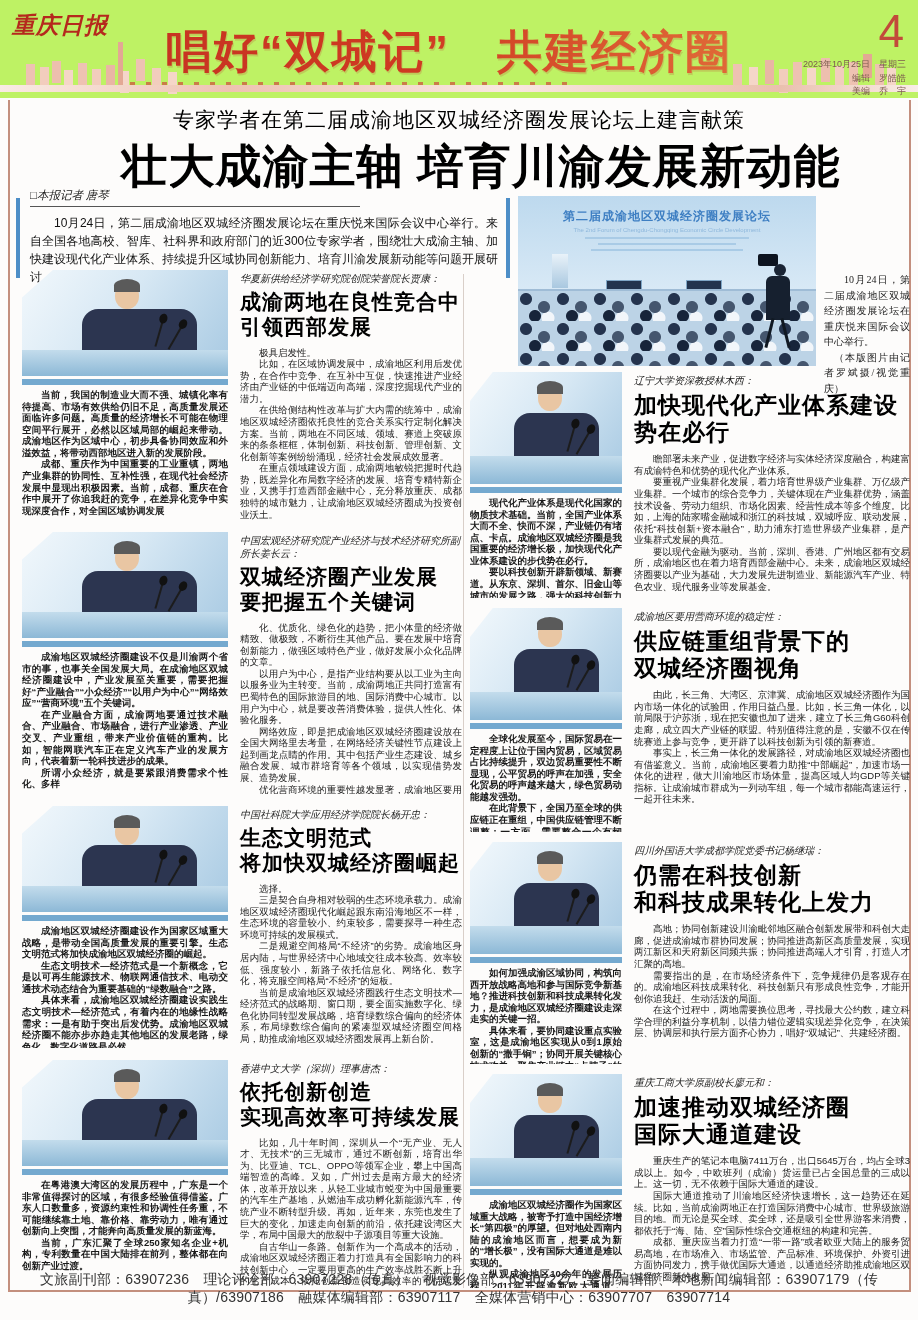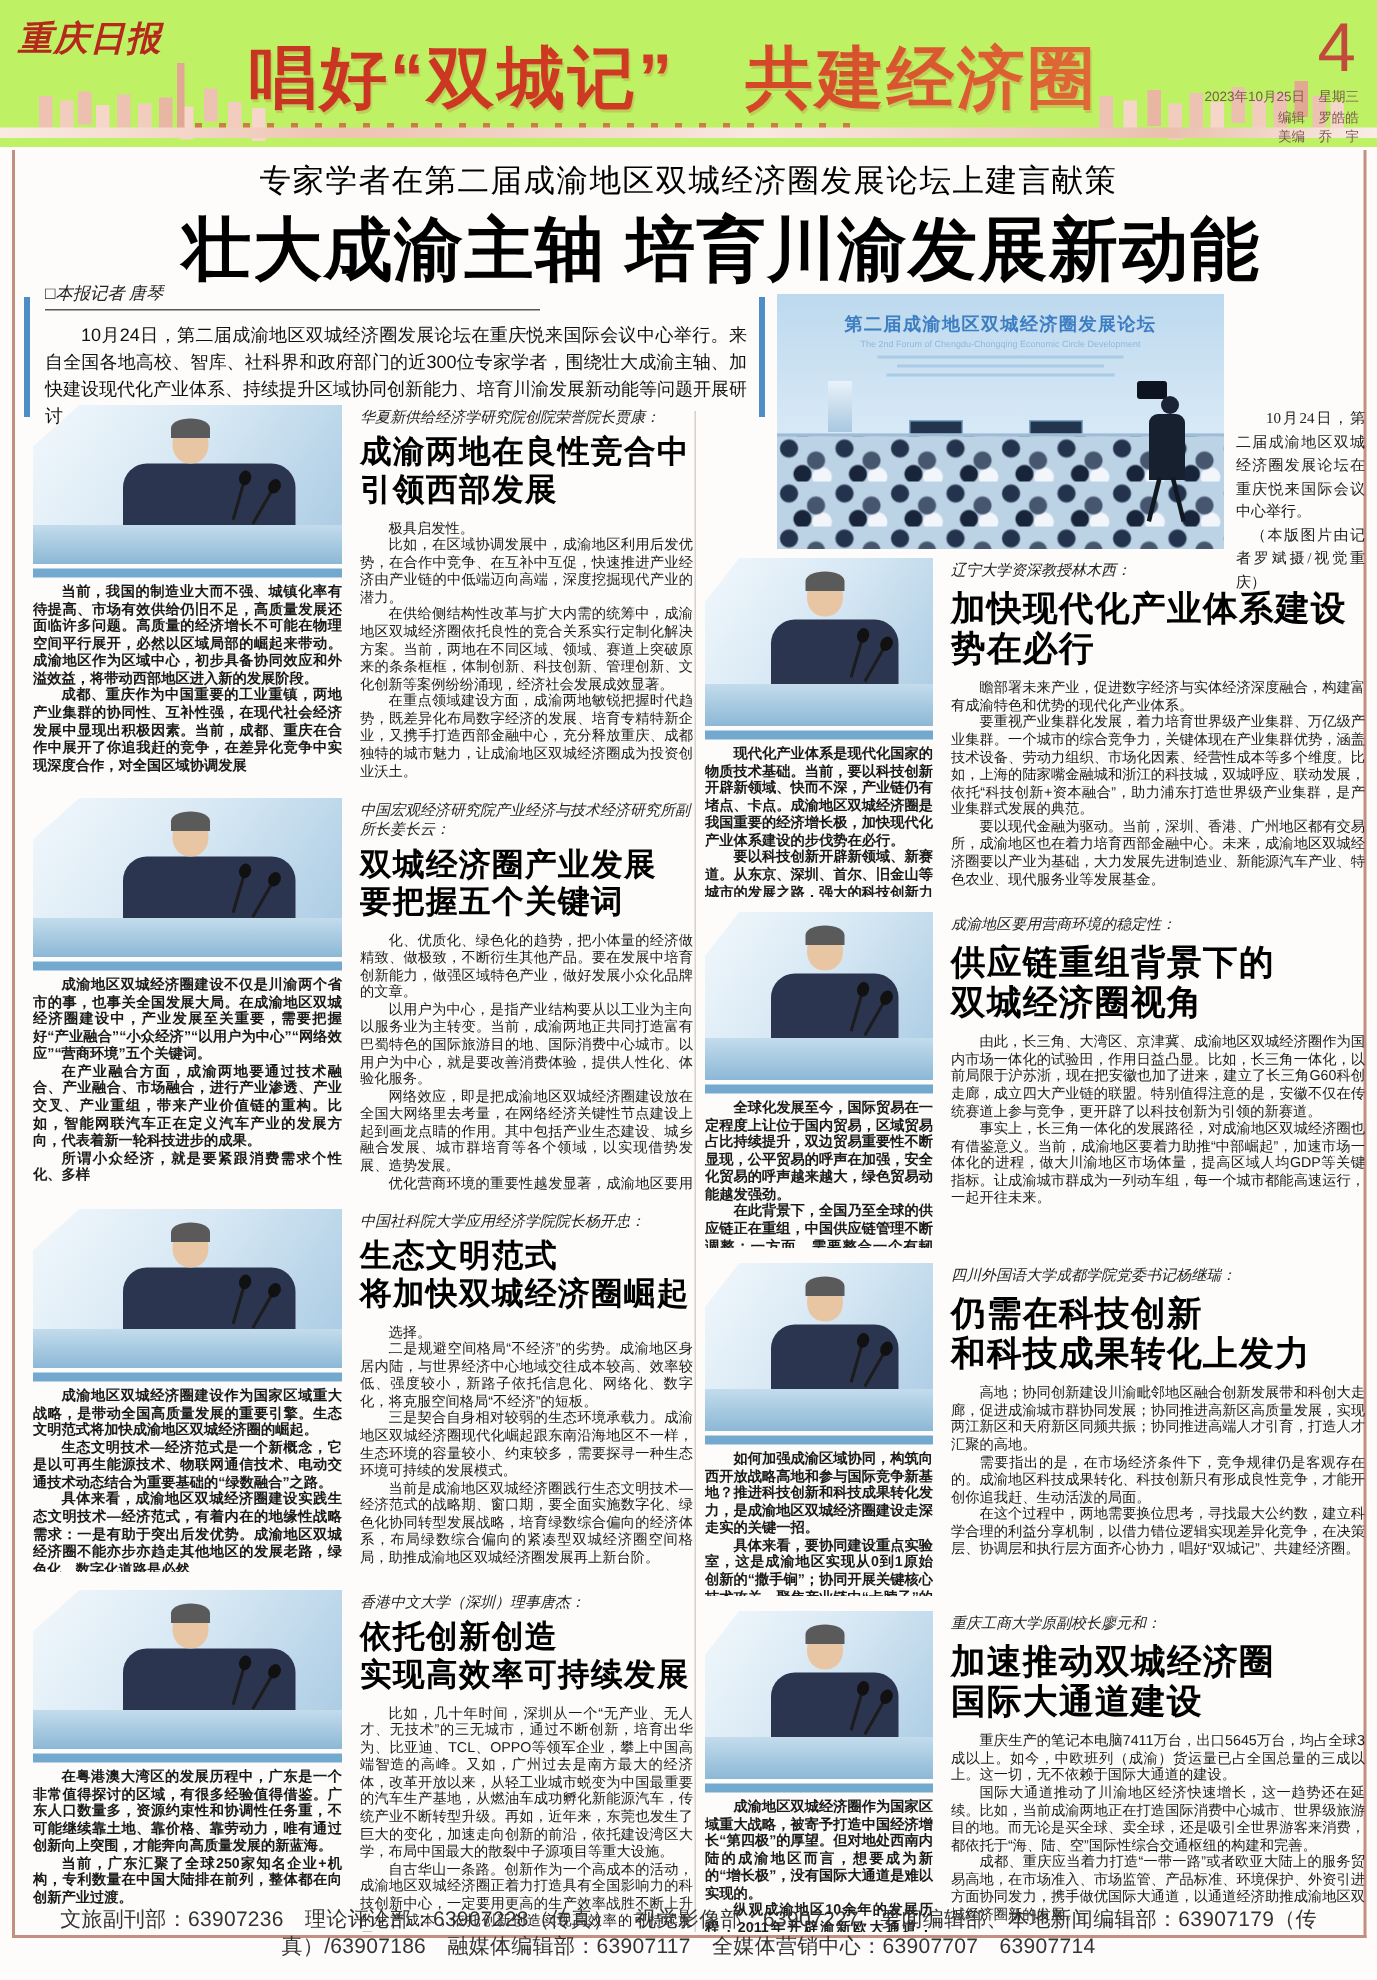--- a/index.html
+++ b/index.html
@@ -266,22 +266,22 @@
           <p>成渝地区双城经济圈建设作为国家区域重大战略，是带动全国高质量发展的重要引擎。生态文明范式将加快成渝地区双城经济圈的崛起。</p>
           <p>生态文明技术—经济范式是一个新概念，它是以可再生能源技术、物联网通信技术、电动交通技术动态结合为重要基础的“绿数融合”之路。</p>
           <p>具体来看，成渝地区双城经济圈建设实践生态文明技术—经济范式，有着内在的地缘性战略需求：一是有助于突出后发优势。成渝地区双城经济圈不能亦步亦趋走其他地区的发展老路，绿色化、数字化道路是必然</p>
         </div>
     </div>
     <div class="cell-r">
       <div class="kicker">中国社科院大学应用经济学院院长杨开忠：</div>
       <h2 class="story-title"><span class="t1">生态文明范式</span><br><span class="t2">将加快双城经济圈崛起</span></h2>
       <div class="body-col c2">
           <p>选择。</p>
+          <p>三是契合自身相对较弱的生态环境承载力。成渝地区双城经济圈现代化崛起跟东南沿海地区不一样，生态环境的容量较小、约束较多，需要探寻一种生态环境可持续的发展模式。</p>
           <p>二是规避空间格局“不经济”的劣势。成渝地区身居内陆，与世界经济中心地域交往成本较高、效率较低、强度较小，新路子依托信息化、网络化、数字化，将克服空间格局“不经济”的短板。</p>
-          <p>三是契合自身相对较弱的生态环境承载力。成渝地区双城经济圈现代化崛起跟东南沿海地区不一样，生态环境的容量较小、约束较多，需要探寻一种生态环境可持续的发展模式。</p>
           <p>当前是成渝地区双城经济圈践行生态文明技术—经济范式的战略期、窗口期，要全面实施数字化、绿色化协同转型发展战略，培育绿数综合偏向的经济体系，布局绿数综合偏向的紧凑型双城经济圈空间格局，助推成渝地区双城经济圈发展再上新台阶。</p>
         </div>
     </div>
   </article>
 
   <article class="story">
     <div class="cell-l">
       <div class="photo">
         <i class="fig-torso"></i>
         <i class="fig-head">
@@ -314,21 +314,21 @@
         <i class="fig-torso"></i>
         <i class="fig-head">
             <i class="fig-hair"></i>
           </i>
         <i class="fig-podium"></i>
         <i class="fig-mic m1"></i>
         <i class="fig-mic m2"></i>
       </div>
       <div class="photo-bar"></div>
       <div class="body-col c1">
-          <p>现代化产业体系是现代化国家的物质技术基础。当前，要以科技创新开辟新领域、快而不深，产业链仍有堵点、卡点。成渝地区双城经济圈是我国重要的经济增长极，加快现代化产业体系建设的步伐势在必行。</p>
+          <p>现代化产业体系是现代化国家的物质技术基础。当前，全国产业体系大而不全、快而不深，产业链仍有堵点、卡点。成渝地区双城经济圈是我国重要的经济增长极，加快现代化产业体系建设的步伐势在必行。</p>
           <p>要以科技创新开辟新领域、新赛道。从东京、深圳、首尔、旧金山等城市的发展之路，强大的科技创新力是其核心竞争力。未来，成渝地区要在新领域、新赛道积极布局引领性技术攻关，吸引集聚高层次科技创新人才，特别是要前</p>
         </div>
     </div>
     <div class="cell-r">
       <div class="kicker">辽宁大学资深教授林木西：</div>
       <h2 class="story-title"><span class="t1">加快现代化产业体系建设</span><br><span class="t2">势在必行</span></h2>
       <div class="body-col c2">
           <p>瞻部署未来产业，促进数字经济与实体经济深度融合，构建富有成渝特色和优势的现代化产业体系。</p>
           <p>要重视产业集群化发展，着力培育世界级产业集群、万亿级产业集群。一个城市的综合竞争力，关键体现在产业集群优势，涵盖技术设备、劳动力组织、市场化因素、经营性成本等多个维度。比如，上海的陆家嘴金融城和浙江的科技城，双城呼应、联动发展，依托“科技创新+资本融合”，助力浦东打造世界级产业集群，是产业集群式发展的典范。</p>
           <p>要以现代金融为驱动。当前，深圳、香港、广州地区都有交易所，成渝地区也在着力培育西部金融中心。未来，成渝地区双城经济圈要以产业为基础，大力发展先进制造业、新能源汽车产业、特色农业、现代服务业等发展基金。</p>

